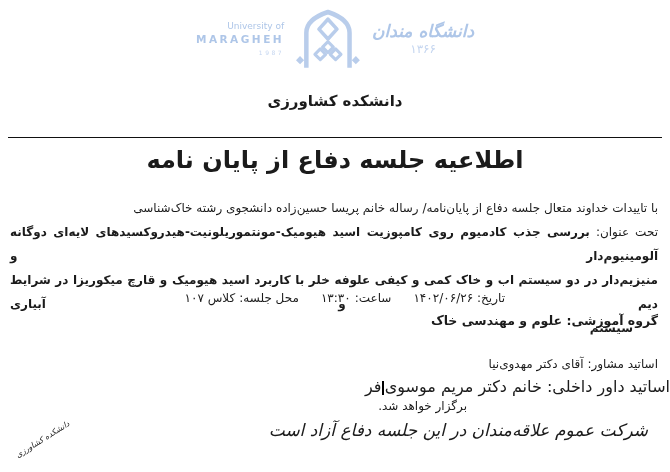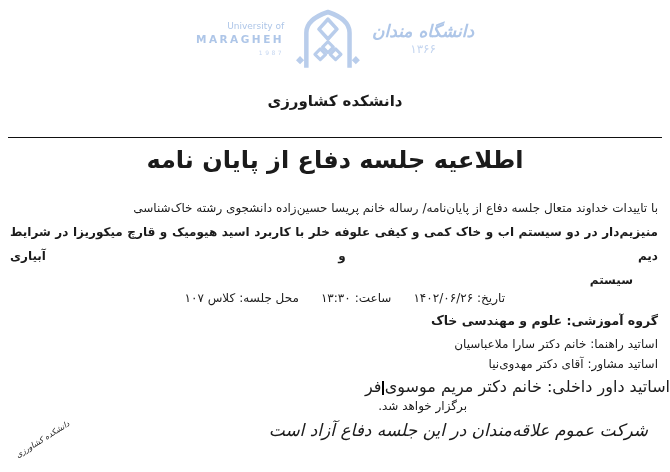--- a/index.html
+++ b/index.html
@@ -88,41 +88,44 @@
   </div>
 
   <div class="faculty">دانشکده کشاورزی</div>
 
   <div class="rule"></div>
 
   <div class="title">اطلاعیه جلسه دفاع از پایان نامه</div>
 
   <div class="bodytext">
     <div class="line-right">با تاییدات خداوند متعال جلسه دفاع از پایان‌نامه/ رساله خانم پریسا حسین‌زاده دانشجوی رشته خاک‌شناسی</div>
+    <div class="stretch">
+      <span>تحت عنوان:</span>
+      <span class="bold">بررسی جذب کادمیوم روی کامپوزیت اسید هیومیک-مونتموریلونیت-هیدروکسیدهای لایه‌ای دوگانه آلومینیوم‌دار و</span>
+    </div>
     <div class="stretch bold">منیزیم‌دار در دو سیستم اب و خاک کمی و کیفی علوفه خلر با کاربرد اسید هیومیک و قارچ میکوریزا در شرایط دیم و آبیاری</div>
     <div class="line-right bold indent-sm">سیستم</div>
   </div>
 
   <div class="schedule">
     <span class="item">
       <span>تاریخ:</span>
       <span>۱۴۰۲/۰۶/۲۶</span>
     </span>
     <span class="item">
       <span>ساعت:</span>
       <span>۱۳:۳۰</span>
     </span>
     <span class="item">
       <span>محل جلسه:</span>
       <span>کلاس ۱۰۷</span>
     </span>
   </div>
 
   <div class="dept">گروه آموزشی: علوم و مهندسی خاک</div>
-  <div class="sup">اساتید راهنما: خانم دکتر سارا ملاعباسیان</div>
   <div class="adv">اساتید مشاور: آقای دکتر مهدوی‌نیا</div>
   <div class="exam"><span>اساتید داور داخلی: خانم دکتر مریم موسوی</span><span class="caret"></span><span>فر</span></div>
 
   <div class="closing">برگزار خواهد شد.</div>
   <div class="invite">شرکت عموم علاقه‌مندان در این جلسه دفاع آزاد است</div>
 
   <div class="signature">دانشکده کشاورزی</div>
 
 </div>
 

